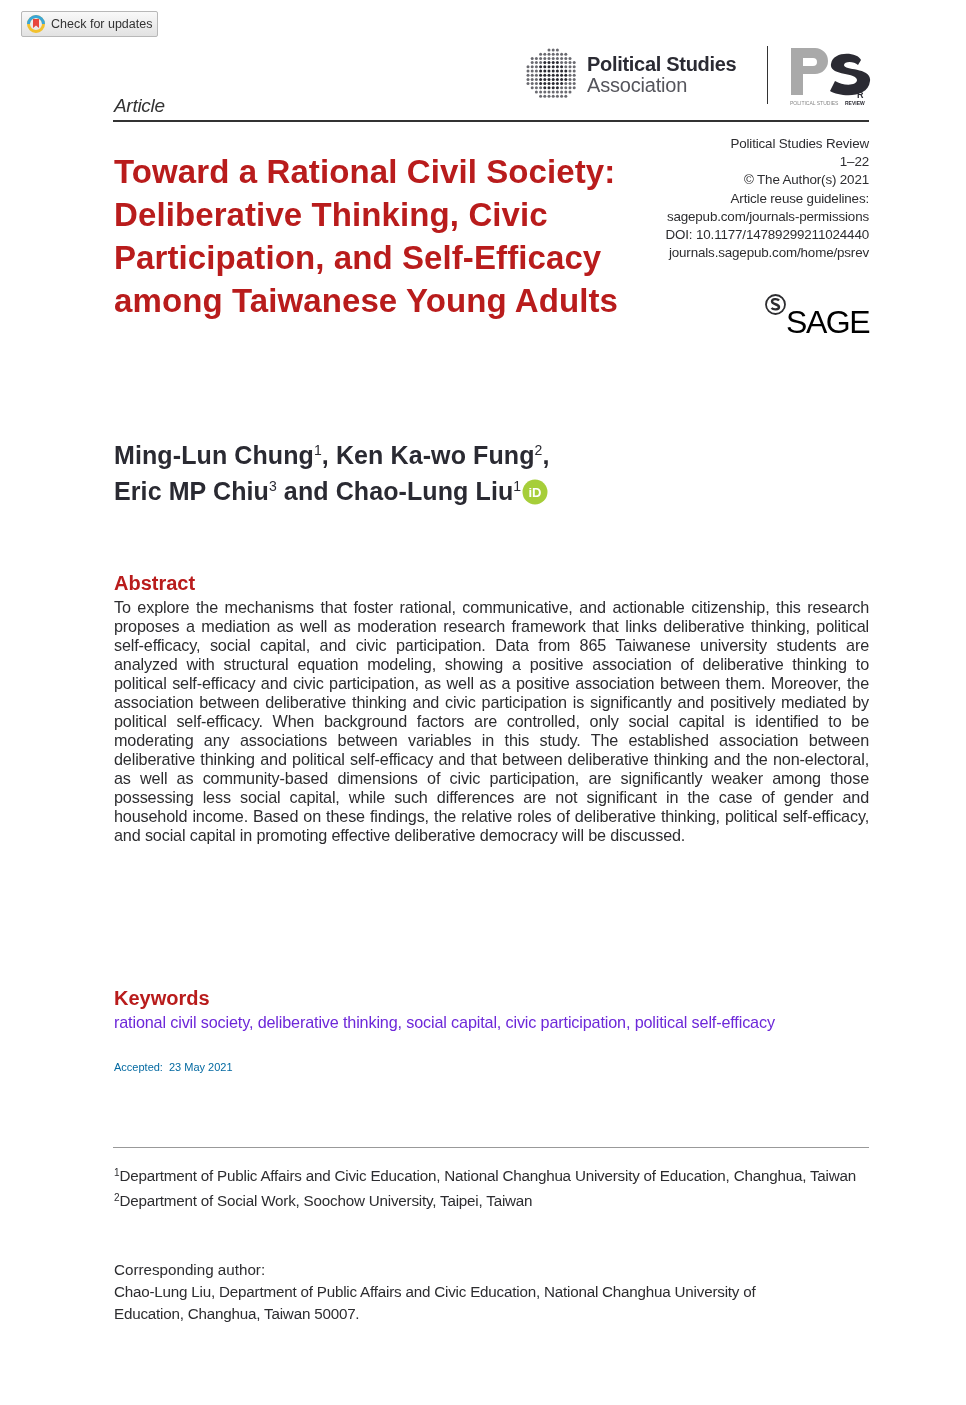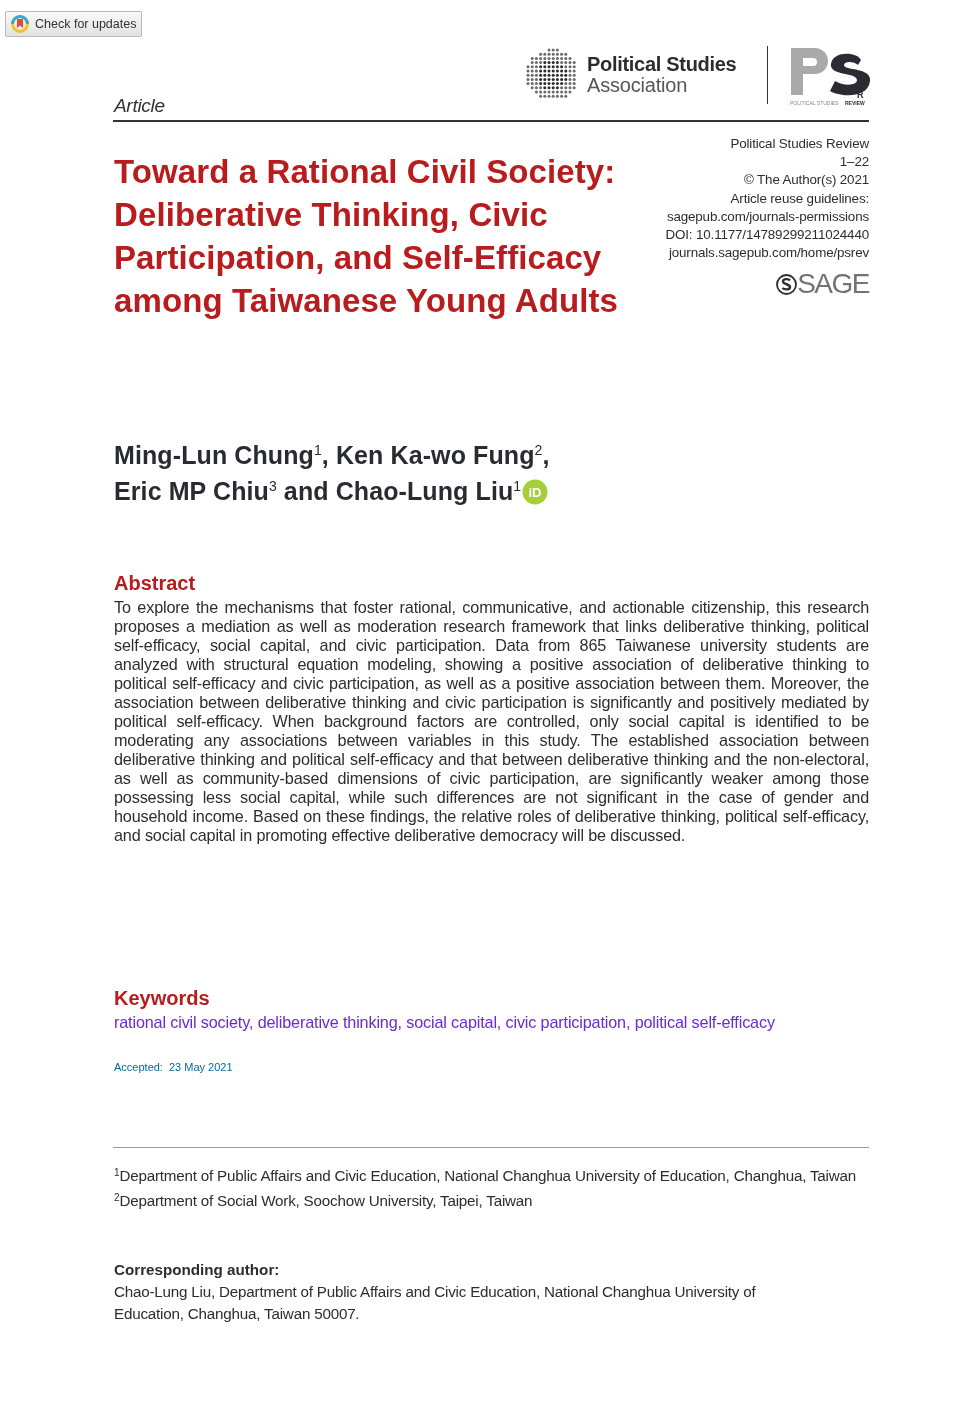--- a/index.html
+++ b/index.html
@@ -1,20 +1,20 @@
 <!DOCTYPE html>
 <html><head>
   <meta charset="utf-8">
   <style>
     * { box-sizing: border-box; margin: 0; padding: 0; }
     html, body { width: 966px; height: 1405px; background: #ffffff; overflow: hidden; }
     body { position: relative; font-family: "Liberation Sans", sans-serif; color: #2a2a2e; }
 
     .check-updates {
-      position: absolute; left: 5px; top: 11px; width: 137px; height: 26px;
+      position: absolute; left: 21px; top: 11px; width: 137px; height: 26px;
       border: 1px solid #b8b8b8; border-radius: 2px;
       background: linear-gradient(#f9f9f9, #e2e2e2);
       display: flex; align-items: center; padding-left: 5px; cursor: pointer;
     }
     .check-updates .cu-icon { width: 18px; height: 18px; margin-right: 6px; }
     .check-updates .cu-label { font-size: 12.5px; color: #333; font-family: "Liberation Sans", sans-serif; }
 
     .psa-logo { position: absolute; left: 525px; top: 47px; display: flex; align-items: center; }
     .psa-dots { width: 54px; height: 56px; }
     .psa-text { margin-left: 8px; line-height: 21px; }
@@ -28,21 +28,21 @@
       color: #333; font-family: "Liberation Sans", sans-serif; letter-spacing: -0.3px;
     }
     .top-rule { position: absolute; left: 113px; top: 120px; width: 756px; height: 1.5px; background: #333; }
 
     .journal-meta {
       position: absolute; right: 97px; top: 135px; text-align: right;
       font-size: 13.4px; line-height: 18.2px; color: #2d2d30; letter-spacing: -0.15px;
     }
     .sage-logo { position: absolute; right: 97px; top: 268px; display: flex; align-items: center; }
     .sage-logo .s-circle { width: 21px; height: 21px; }
-    .sage-logo .s-text { font-size: 28px; color: #737373; letter-spacing: -1.5px; margin-left: 0px; font-family: "Liberation Sans", sans-serif; }
+    .sage-logo .s-text { font-size: 32px; color: #000000; letter-spacing: -1.5px; margin-left: 0px; font-family: "Liberation Sans", sans-serif; margin-top: 36px; }
 
     .title {
       position: absolute; left: 114px; top: 150px; width: 520px;
       font-size: 33px; font-weight: bold; line-height: 43px; color: #b91c1c; letter-spacing: 0.1px;
     }
 
     .authors {
       position: absolute; left: 114px; top: 435px; font-size: 25px; font-weight: bold;
       line-height: 31px; color: #2a2a32; letter-spacing: 0.1px;
     }
@@ -56,21 +56,21 @@
       position: absolute; left: 114px; top: 598px; width: 755px;
       font-size: 16.2px; line-height: 19px; color: #2d2d30; text-align: justify; letter-spacing: -0.15px;
     }
     .keywords-body { position: absolute; left: 114px; top: 1013px; font-size: 16.2px; color: #6d28d9; letter-spacing: -0.15px; }
     .accepted { position: absolute; left: 114px; top: 1061px; font-size: 11px; color: #0369a1; }
     .accepted .val { margin-left: 6px; }
 
     .foot-rule { position: absolute; left: 113px; top: 1147px; width: 756px; height: 1px; background: #999; }
     .affils { position: absolute; left: 114px; top: 1162px; width: 760px; font-size: 15.2px; line-height: 21.5px; color: #2d2d30; letter-spacing: -0.2px; }
     .affils sup { font-size: 10px; vertical-align: 5px; }
-    .corr-head { position: absolute; left: 114px; top: 1261px; font-size: 15.2px; font-weight: bold; color: #2d2d30; text-align: right; }
+    .corr-head { position: absolute; left: 114px; top: 1261px; font-size: 15.2px; font-weight: normal; color: #2d2d30; text-align: right; }
     .corr-body { position: absolute; left: 114px; top: 1281px; width: 700px; font-size: 15.2px; line-height: 21.5px; color: #2d2d30; letter-spacing: -0.2px; }
   </style>
 </head>
 <body>
 
 <div class="check-updates">
   <svg class="cu-icon" viewBox="0 0 18 18">
     <circle cx="9" cy="9" r="7.5" fill="none" stroke="#f2c12e" stroke-width="3"></circle>
     <path d="M1.5 9 A7.5 7.5 0 0 1 16.5 9" fill="none" stroke="#3aa6d8" stroke-width="3"></path>
     <path d="M6 4 h6 v9 l-3 -2.5 l-3 2.5 z" fill="#e8473c"></path>

